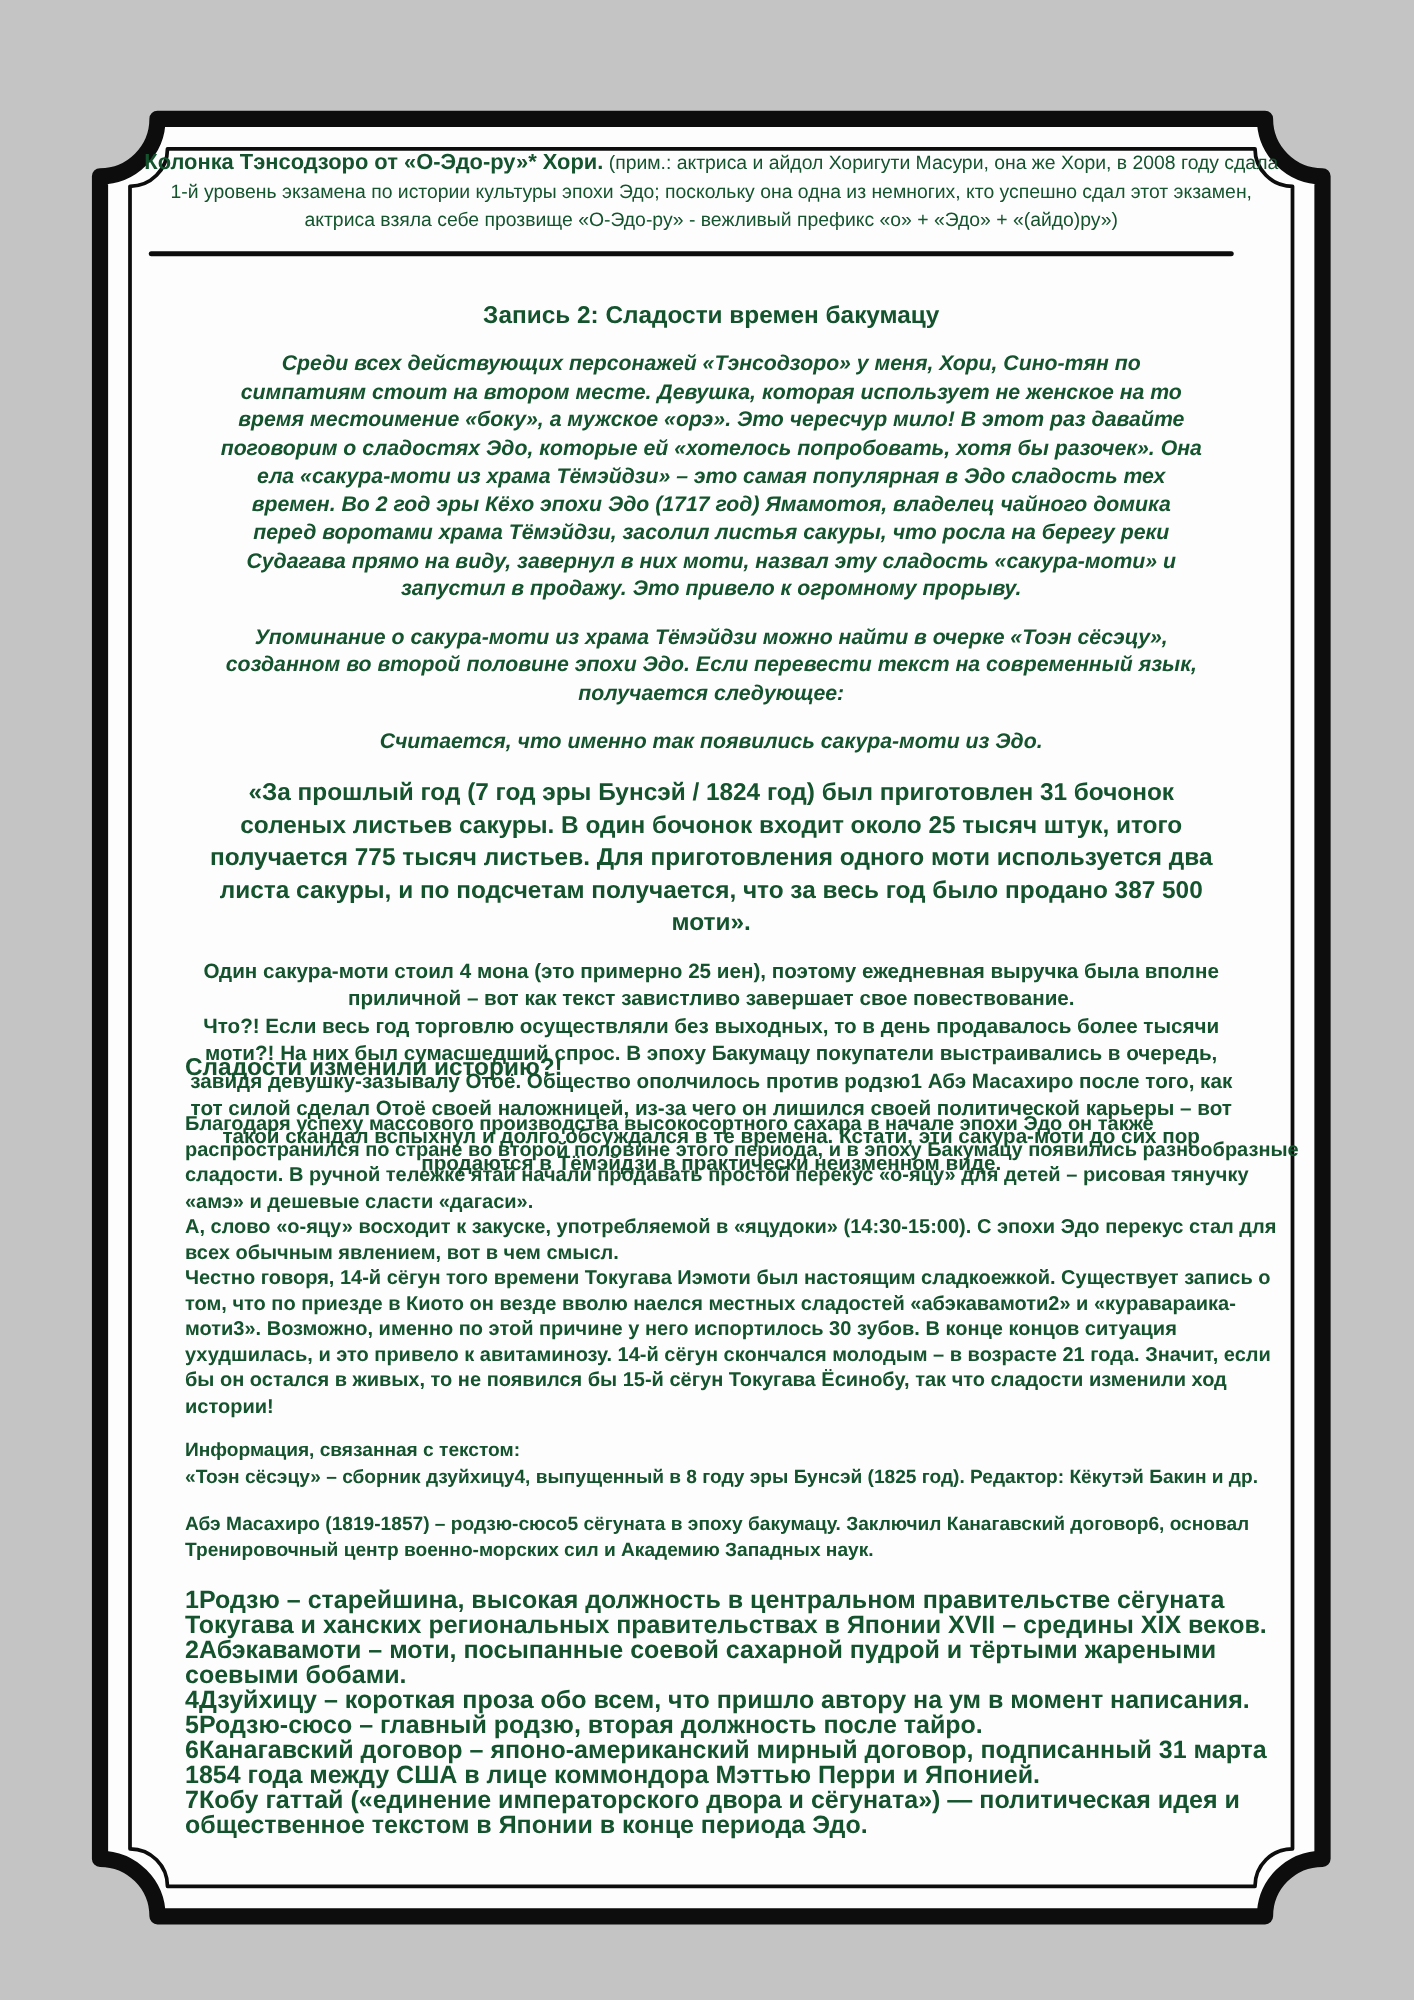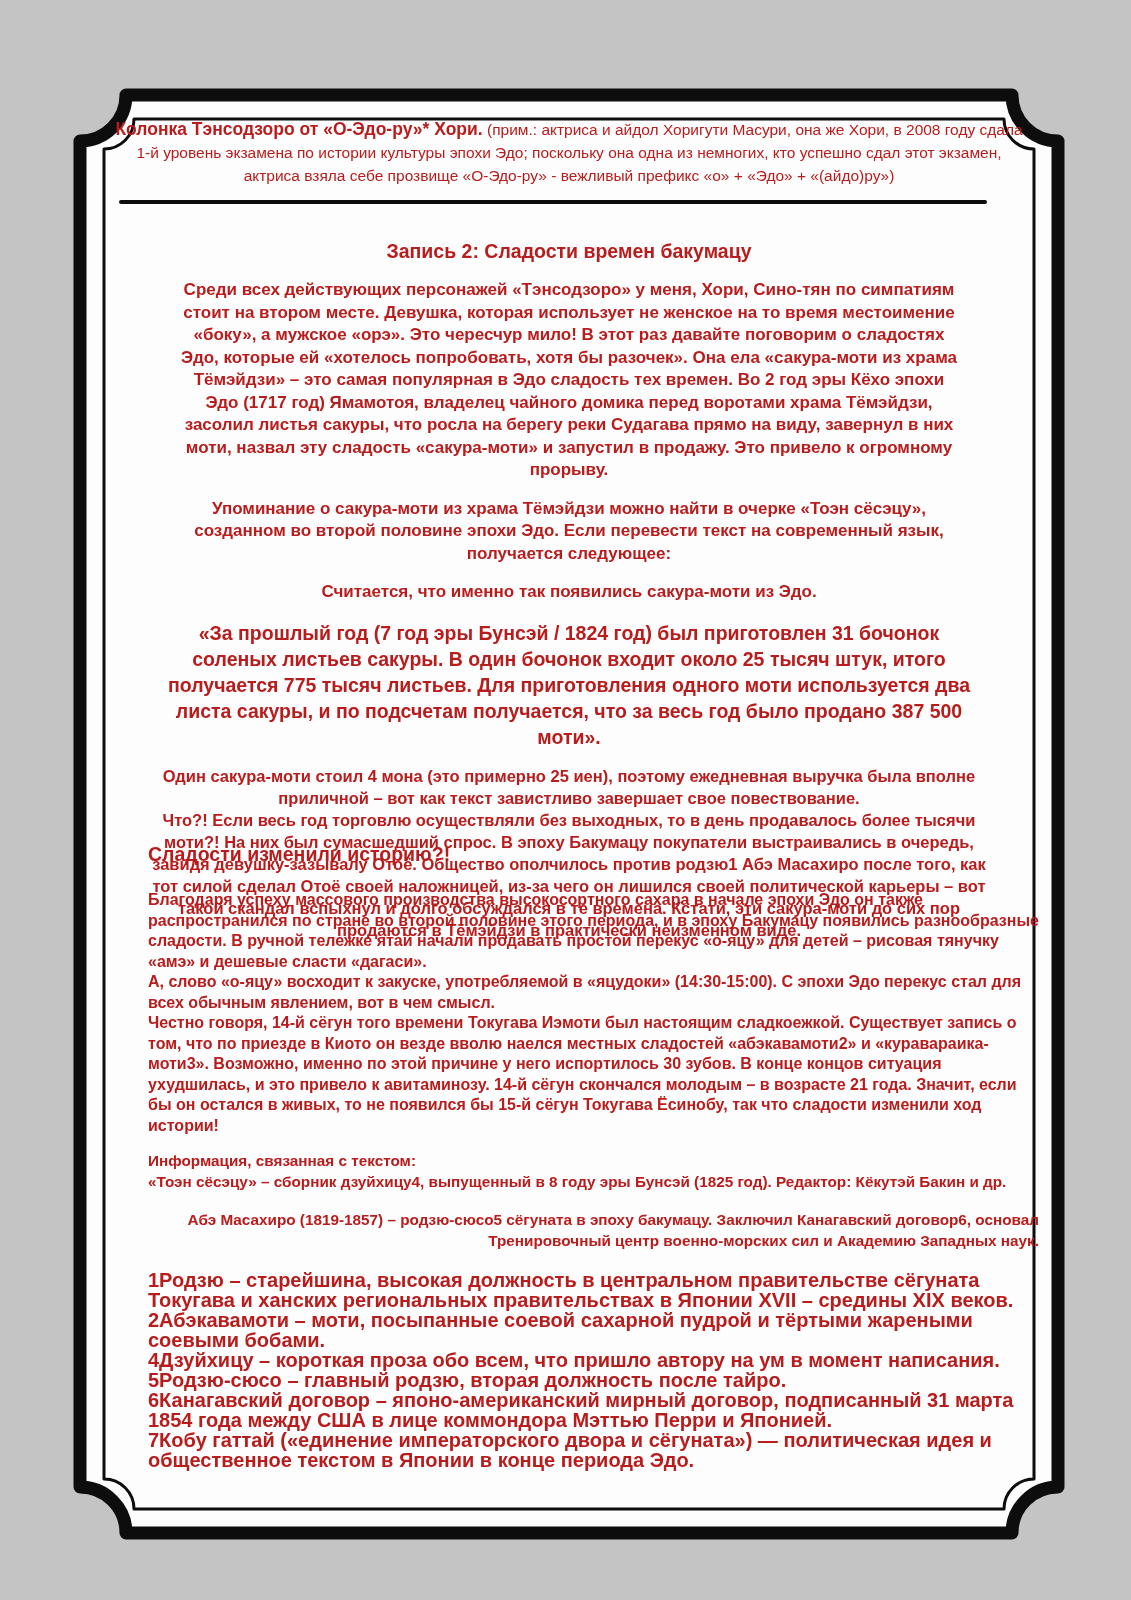--- a/index.html
+++ b/index.html
@@ -22,21 +22,21 @@
   .frame-svg {
     position: absolute;
     inset: 0;
     display: block;
   }
   .content {
     position: absolute;
     inset: 0;
     padding: 30px 34px 0 34px;
     box-sizing: border-box;
-    color: #b91c1c;
+    color: #14532d;
     z-index: 2;
   }
 
   
   .masthead {
     text-align: center;
     font-size: 15.5px;
     line-height: 23px;
     font-weight: 400;
     margin: 0 6px;
@@ -61,21 +61,21 @@
     font-weight: 700;
   }
   .block-a {
     margin: 14px auto 0 auto;
     max-width: 820px;
     text-align: center;
     font-size: 17px;
     line-height: 22.5px;
     font-weight: 700;
   }
-  .block-a p { margin: 16px; }
+  .block-a p { margin: 16px; font-style: italic; }
   .quote {
     margin: 5px auto 0 auto;
     max-width: 812px;
     text-align: center;
     font-size: 19.5px;
     line-height: 26px;
     font-weight: 700;
   }
   .block-b {
     margin: 15px auto 0 auto;
@@ -109,21 +109,21 @@
   }
   .block-c p { margin: 0; }
   .info {
     margin-top: 14px;
     font-size: 15.3px;
     line-height: 21px;
     font-weight: 700;
     max-width: 925px;
   }
   .info p { margin: 0; }
-  .info .spaced { margin-top: 17px; text-align: right; }
+  .info .spaced { margin-top: 17px; }
   .footnotes {
     margin-top: 19px;
     font-size: 20px;
     line-height: 20px;
     font-weight: 700;
     max-width: 925px;
   }
   .footnotes p { margin: 0; }
 </style>
 </head>

